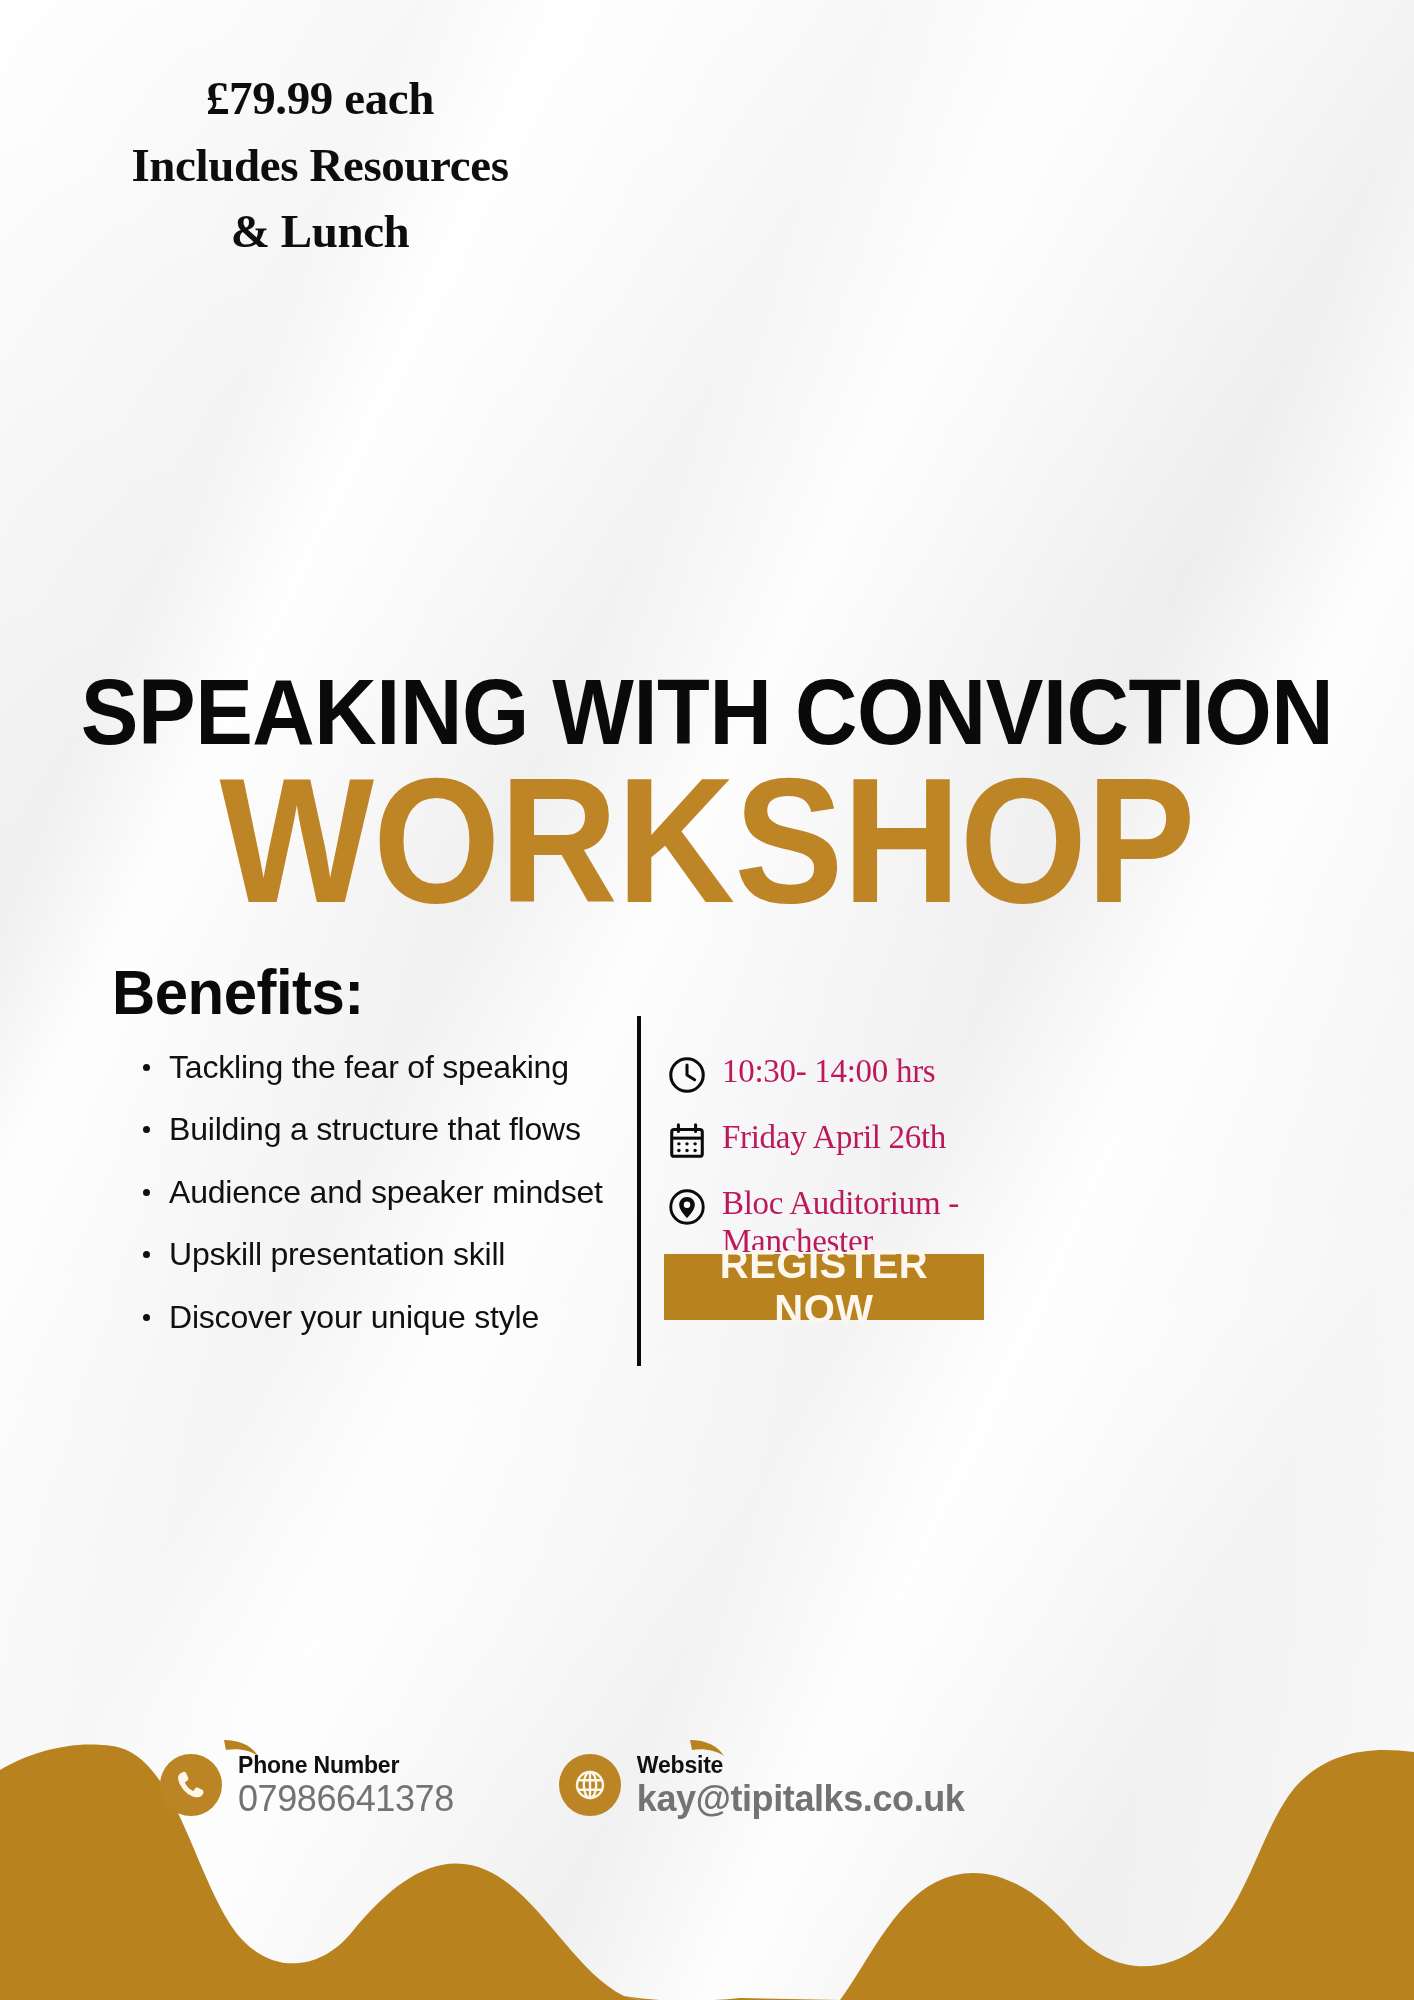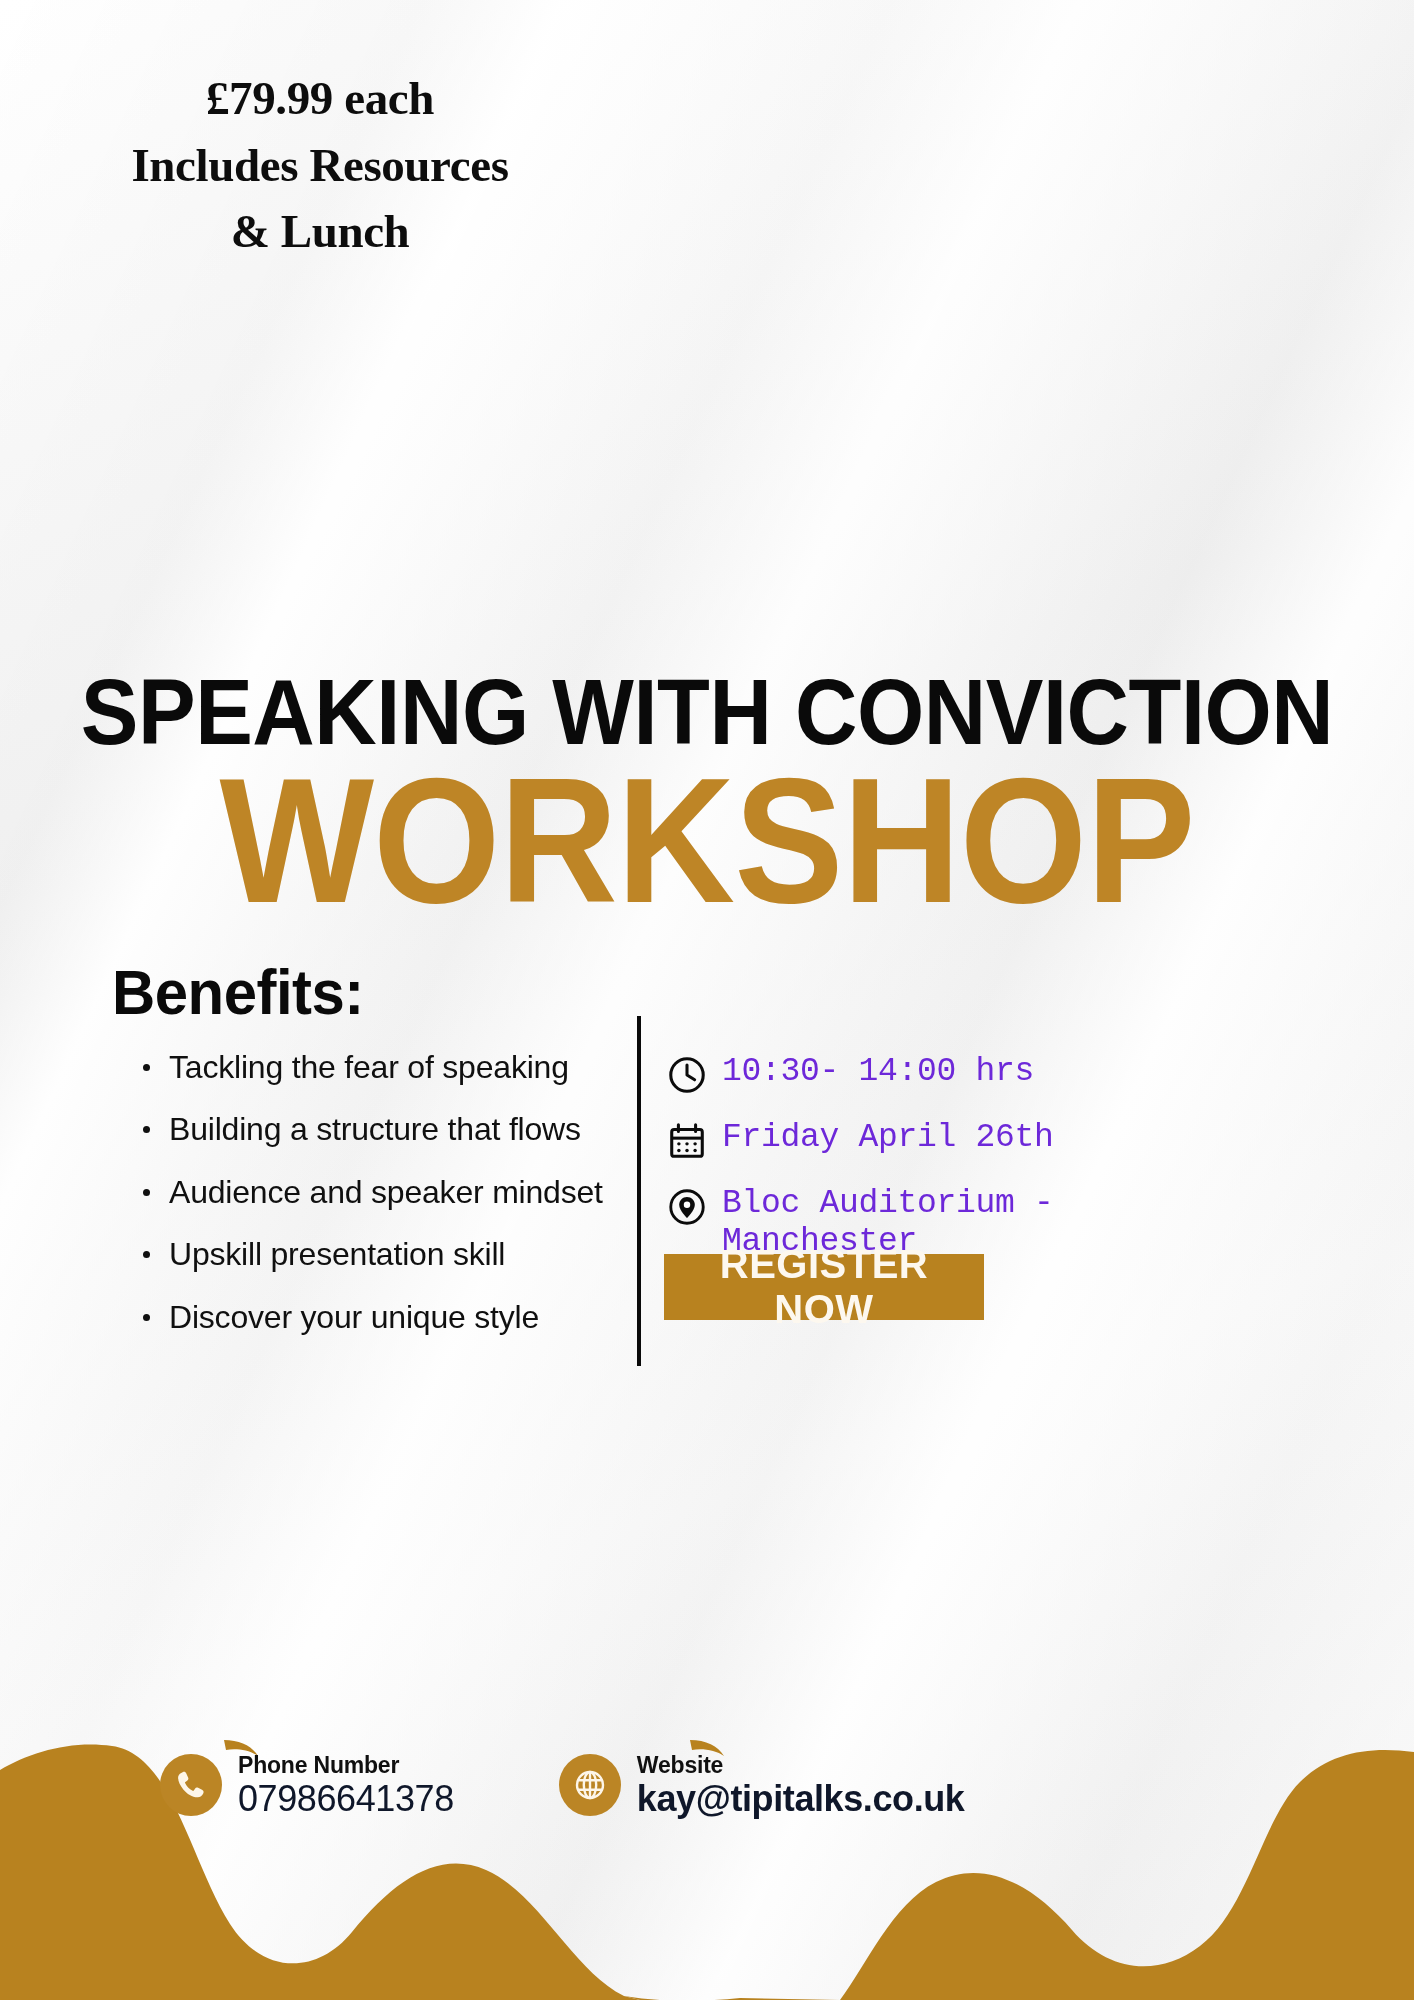--- a/index.html
+++ b/index.html
@@ -168,24 +168,24 @@
     margin-bottom:18px;
   }
   .detail-row .ico{
     flex:0 0 46px;
     height:46px;
     display:flex;align-items:center;justify-content:center;
     margin-right:12px;
     margin-top:2px;
   }
   .detail-row .txt{
-    font-family:Liberation Mono, monospace;
+    font-family:Liberation Serif, serif;
     font-size:33px;
     line-height:1.14;
-    color:#6d28d9;
+    color:#be185d;
     letter-spacing:-0.3px;
     padding-top:3px;
   }
 
   .register-btn{
     position:absolute;left:664px;top:1254px;
     width:320px;height:66px;
     background:#b8821f;
     color:#fdf8ef;
     z-index:6;
@@ -221,21 +221,21 @@
     font-family:"Liberation Sans", sans-serif;
     font-weight:bold;
     font-size:23px;
     color:#101010;
     letter-spacing:-0.2px;
     margin-bottom:1px;
   }
   .contact .c-value{
     font-family:"Liberation Sans", sans-serif;
     font-size:36px;
-    color:#0f172a;
+    color:#737373;
     letter-spacing:-0.4px;
     line-height:1.05;
   }
 
   
   .bottom-wave{
     position:absolute;left:0;bottom:0;width:1414px;height:260px;
     z-index:5;
   }
   

